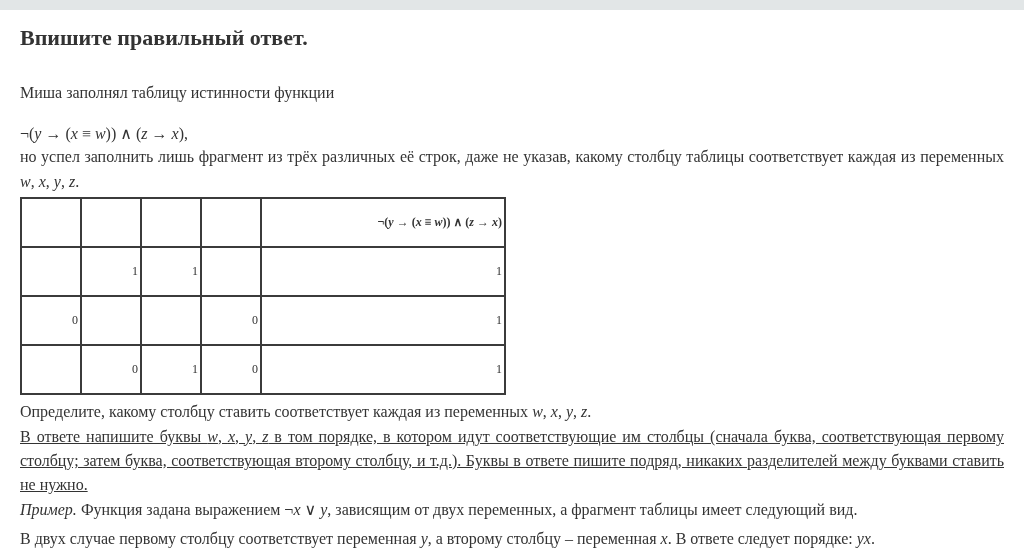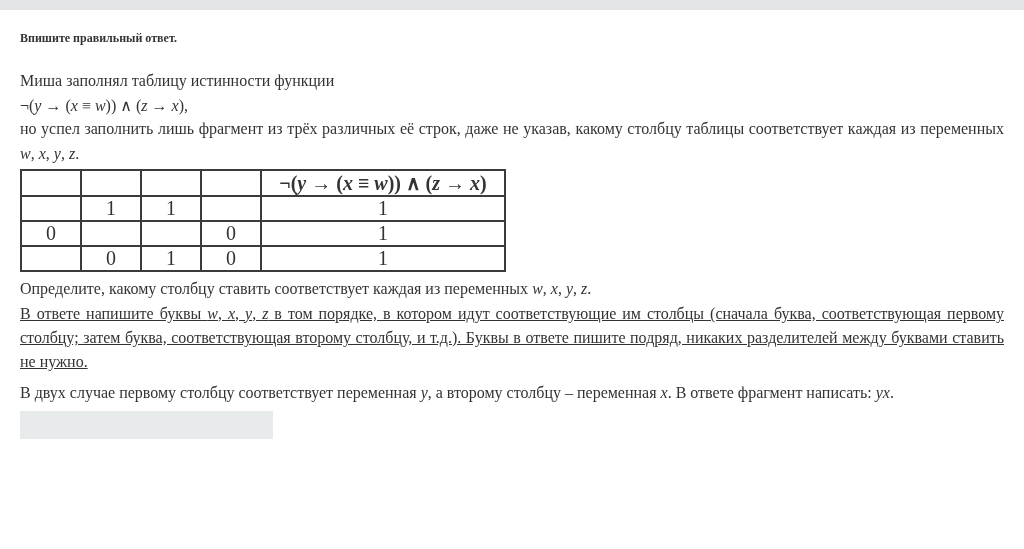--- a/index.html
+++ b/index.html
@@ -13,52 +13,52 @@
     overflow: hidden;
   }
   .topbar {
     width: 1024px; height: 10px;
     background: #e2e6e7;
   }
   .content { padding: 0 20px; }
 
   .title {
     margin-top: 18px;
-    font-size: 12px;
+    font-size: 22px;
     font-weight: bold;
     line-height: 20px;
   }
   p { margin: 0; }
-  .p-intro        { margin-top: 22px; line-height: 21px; }
-  .p-formula      { margin-top: 4px;  line-height: 21px; }
+  .p-intro        { margin-top: 34px; line-height: 21px; }
+  .p-formula      { margin-top: 20px;  line-height: 21px; }
   .p-fragment     {  line-height: 25px; text-align: justify; }
   .p-determine    { margin-top: 6px;  line-height: 21px; }
   .p-rules        { margin-top: 3px;  line-height: 24px; text-align: justify; text-decoration: underline; }
   .p-example      { margin-top: 2px;  line-height: 21px; }
   .p-explanation  { margin-top: 8px;  line-height: 21px; }
 
   
   .run-1 { font-style: italic; }
   .run-2 { font-style: italic; font-weight: bold; }
   .run-3 { font-weight: bold; }
 
   table.truth-table {
     border-collapse: collapse;
     table-layout: fixed;
     margin-top: 3px;
   }
   table.truth-table th,
   table.truth-table td {
     border: 2px solid #3b3b3b;
     height: 25px;
-    padding: 0 2px;
-    text-align: center;
+    padding: 16px 2px;
+    text-align: right;
     vertical-align: middle;
     font-weight: normal;
-    font-size: 20px;
+    font-size: 12px;
     overflow: hidden;
     white-space: nowrap;
   }
   table.main-table { width: 484px; }
   table.main-table    col.c-small   { width: 60px; }
   table.main-table    col.c-formula { width: 244px; }
   table.example-table { width: 235px; margin-top: 2px; }
   table.example-table col.c-small      { width: 60px; }
   table.example-table col.c-ex-formula { width: 115px; }
   td.result-col { font-weight: bold; }
@@ -131,19 +131,20 @@
           <td>0</td>
           <td class="result-col">1</td>
         </tr>
       </tbody>
   </table>
 
   <p class="p-determine"><span class="run-0">Определите, какому столбцу ставить соответствует каждая из переменных  </span><span class="run-1">w</span><span class="run-0">, </span><span class="run-1">x</span><span class="run-0">, </span><span class="run-1">y</span><span class="run-0">, </span><span class="run-1">z</span><span class="run-0">.</span></p>
 
   <p class="p-rules"><span class="run-0">В ответе напишите буквы </span><span class="run-1">w</span><span class="run-0">, </span><span class="run-1">x</span><span class="run-0">, </span><span class="run-1">y</span><span class="run-0">, </span><span class="run-1">z</span><span class="run-0"> в том порядке, в котором идут соответствующие им столбцы (сначала буква, соответствующая первому столбцу; затем буква, соответствующая второму столбцу, и т.д.). Буквы в ответе пишите подряд, никаких разделителей между буквами ставить не нужно.</span></p>
 
+  <p class="p-example"><span class="run-1">Пример.</span><span class="run-0"> Функция задана выражением ¬</span><span class="run-1">x</span><span class="run-0"> ∨ </span><span class="run-1">y</span><span class="run-0">, зависящим от двух переменных, а фрагмент таблицы имеет следующий вид.</span></p>
 
 
-  <p class="p-explanation"><span class="run-0">В двух случае первому столбцу соответствует переменная </span><span class="run-1">y</span><span class="run-0">, а второму столбцу – переменная </span><span class="run-1">x</span><span class="run-0">. В ответе фрагмент написать: </span><span class="run-1">yx</span><span class="run-0">.</span></p>
+  <p class="p-explanation"><span class="run-0">В двух случае первому столбцу соответствует переменная </span><span class="run-1">y</span><span class="run-0">, а второму столбцу – переменная </span><span class="run-1">x</span><span class="run-0">. В ответе следует порядке: </span><span class="run-1">yx</span><span class="run-0">.</span></p>
 
   <input type="text" class="answer-input" value="" style="">
 
 </div>
 
 </body></html>

